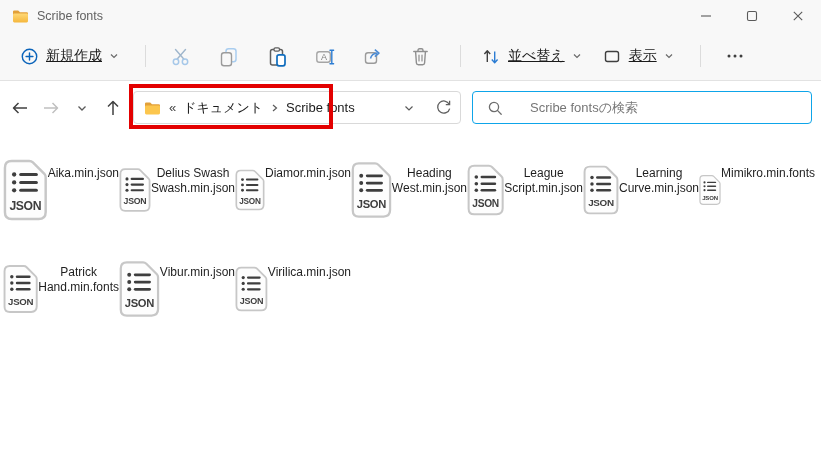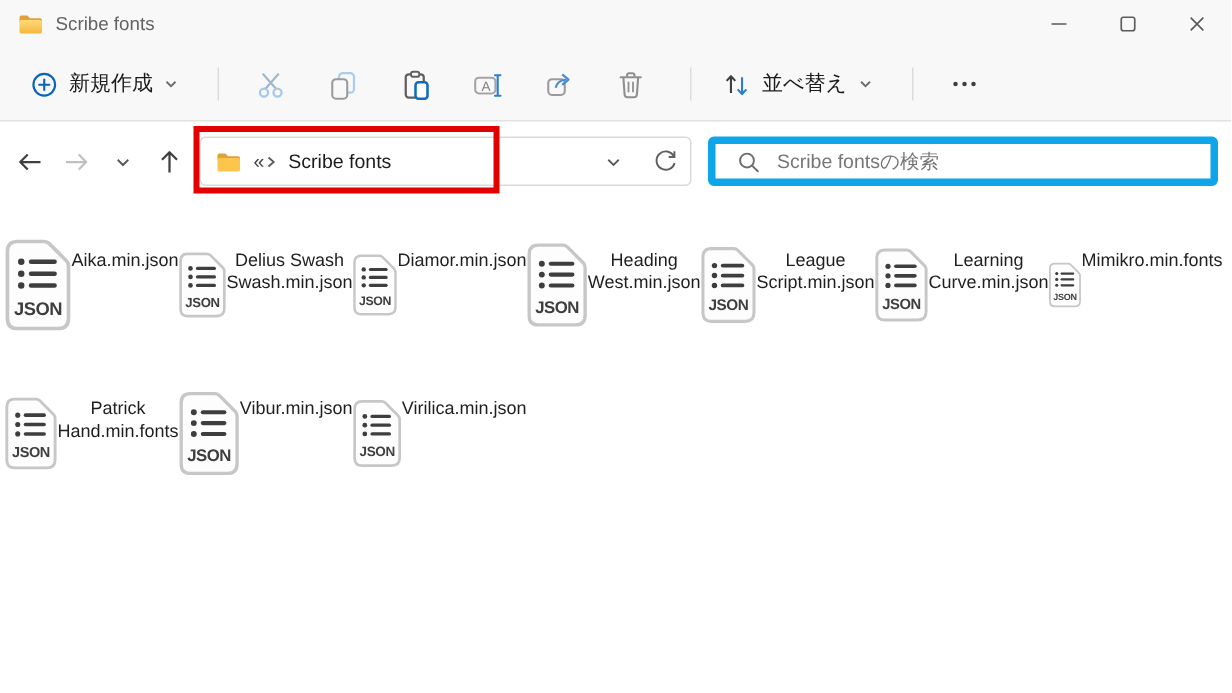--- a/index.html
+++ b/index.html
@@ -9,43 +9,43 @@
     font-family:"Liberation Sans","DejaVu Sans",sans-serif; overflow:hidden;
     color:#1b1b1b;
   }
   
   .topbar { position:absolute; top:0; left:0; right:0; height:81px; background:#f8f8f8; border-bottom:1px solid #e2e2e2; }
   .titlebar { position:relative; height:32px; display:flex; align-items:center; padding-left:12px; }
   .title-text { margin-left:8px; font-size:12.5px; color:#636363; }
   .win-controls { position:absolute; top:0; right:0; height:32px; display:flex; }
   .win-btn { width:46px; height:32px; display:flex; align-items:center; justify-content:center; background:transparent; border:none; padding:0; cursor:default; }
   
-  .toolbar { display:flex; align-items:center; height:48px; padding-left:10px; }
+  .toolbar { display:flex; align-items:center; height:48px; padding-left:10px;text-decoration:underline; }
   .tb-btn { display:flex; align-items:center; justify-content:center; height:34px; border:none; background:transparent; border-radius:4px; padding:0; cursor:default; }
   .new-btn { gap:7px; padding:0 10px; font-size:14px; color:#1b1b1b; }
   .icon-btn { width:40px; margin:0 4px; }
   .tb-sep { width:1px; height:22px; background:#dcdcdc; margin:0 10px 0 16px; flex:0 0 auto; }
   .group-btn { gap:7px; padding:0 10px; font-size:14px; color:#1b1b1b;justify-content:flex-end; }
   
   .navrow { position:absolute; top:82px; left:0; right:0; height:53px; background:#ffffff; }
   .nav-btns { position:absolute; left:4px; top:9px; display:flex; align-items:center; }
   .nav-btn { width:31px; height:33px; display:flex; align-items:center; justify-content:center; background:transparent; border:none; padding:0; cursor:default; }
   .addressbar {
     position:absolute; left:133px; top:9px; width:328px; height:33px;
     background:#fff; border:1px solid #d9d9d9; border-radius:4px;
     display:flex; align-items:center; font-size:13px;
   }
   .crumb-overflow { margin-left:8px; color:#444; font-size:13px; }
   .crumb { padding:0 7px; color:#1b1b1b; white-space:nowrap; }
   .addr-spacer { flex:1; }
   .addr-btn { width:26px; height:28px; display:flex; align-items:center; justify-content:center; background:transparent; border:none; padding:0; cursor:default; }
   .searchbox {
     position:absolute; left:472px; top:9px; width:340px; height:33px;
-    background:#fff; border:5px solid #0ea5e9; border-radius:4px;
-    display:flex; align-items:center;
+    background:#fff; border:1px solid #0ea5e9; border-radius:4px;
+    display:flex; align-items:center;gap:16px;
   }
   .searchbox svg { margin-left:14px; flex:0 0 auto; }
   .search-input { border:none; outline:none; background:transparent; margin-left:9px; flex:1; font-size:13px; color:#1b1b1b; font-family:inherit; }
   .search-input::placeholder { color:#767676; }
   
   .red-box { position:absolute; left:129px; top:84px; width:204px; height:45px; border:4px solid #e30000; z-index:6; pointer-events:none; }
   
   .content { position:absolute; top:136px; left:0; right:0; bottom:0; background:#fff; }
   .file-grid { display:flex; flex-wrap:wrap; align-content:flex-start; padding:11px 0 0 3px; }
   .file-item { width:116px; display:flex; flex-direction:row; align-items:flex-start; margin-bottom:13px; cursor:default; }
@@ -153,20 +153,29 @@
         <svg width="20" height="20" viewBox="0 0 20 20">
           <path d="M6.3 16 V5 M3.4 7.9 L6.3 4.8 L9.2 7.9" fill="none" stroke="#3f3f3f" stroke-width="1.4" stroke-linejoin="round"></path>
           <path d="M13.7 5.5 V16.5 M10.8 13.6 L13.7 16.7 L16.6 13.6" fill="none" stroke="#2b7cd3" stroke-width="1.4" stroke-linejoin="round"></path>
         </svg>
         <span>並べ替え</span>
         <svg width="10" height="10" viewBox="0 0 10 10">
             <path d="M2 3.5 L5 6.5 L8 3.5" fill="none" stroke="#6a6a6a" stroke-width="1.2"></path>
           </svg>
       </button>
 
+      <button class="tb-btn group-btn">
+        <svg width="20" height="20" viewBox="0 0 20 20">
+          <rect x="3.5" y="5.5" width="13" height="10" rx="2" fill="none" stroke="#3f3f3f" stroke-width="1.4"></rect>
+        </svg>
+        <span>表示</span>
+        <svg width="10" height="10" viewBox="0 0 10 10">
+            <path d="M2 3.5 L5 6.5 L8 3.5" fill="none" stroke="#6a6a6a" stroke-width="1.2"></path>
+          </svg>
+      </button>
 
       <div class="tb-sep"></div>
 
       <button class="tb-btn icon-btn">
         <svg width="20" height="20" viewBox="0 0 20 20">
           <circle cx="4" cy="10" r="1.5" fill="#3f3f3f"></circle>
             <circle cx="10" cy="10" r="1.5" fill="#3f3f3f"></circle>
             <circle cx="16" cy="10" r="1.5" fill="#3f3f3f"></circle>
         </svg>
       </button>
@@ -196,20 +205,21 @@
           </svg>
       </button>
     </div>
 
     <div class="addressbar">
       <svg width="17" height="14" viewBox="0 0 17 14" style="margin-left:10px;flex:0 0 auto;">
         <path d="M1 2.6 Q1 1.4 2.2 1.4 H6.2 L8 3.2 H14.8 Q16 3.2 16 4.4 V6 H1 Z" fill="#e2a039"></path>
         <rect x="1" y="4.4" width="15" height="9" rx="1.3" fill="#fcc64d"></rect>
       </svg>
       <span class="crumb-overflow">«</span>
+      <span class="crumb">ドキュメント</span>
       <svg width="9" height="10" viewBox="0 0 9 10">
           <path d="M3 2 L6.5 5 L3 8" fill="none" stroke="#5a5a5a" stroke-width="1.2"></path>
         </svg>
       <span class="crumb">Scribe fonts</span>
       <span class="addr-spacer"></span>
       <button class="addr-btn" style="margin-right:8px;">
         <svg width="12" height="12" viewBox="0 0 12 12">
             <path d="M2.5 4.5 L6 8 L9.5 4.5" fill="none" stroke="#5a5a5a" stroke-width="1.2"></path>
           </svg>
       </button>

